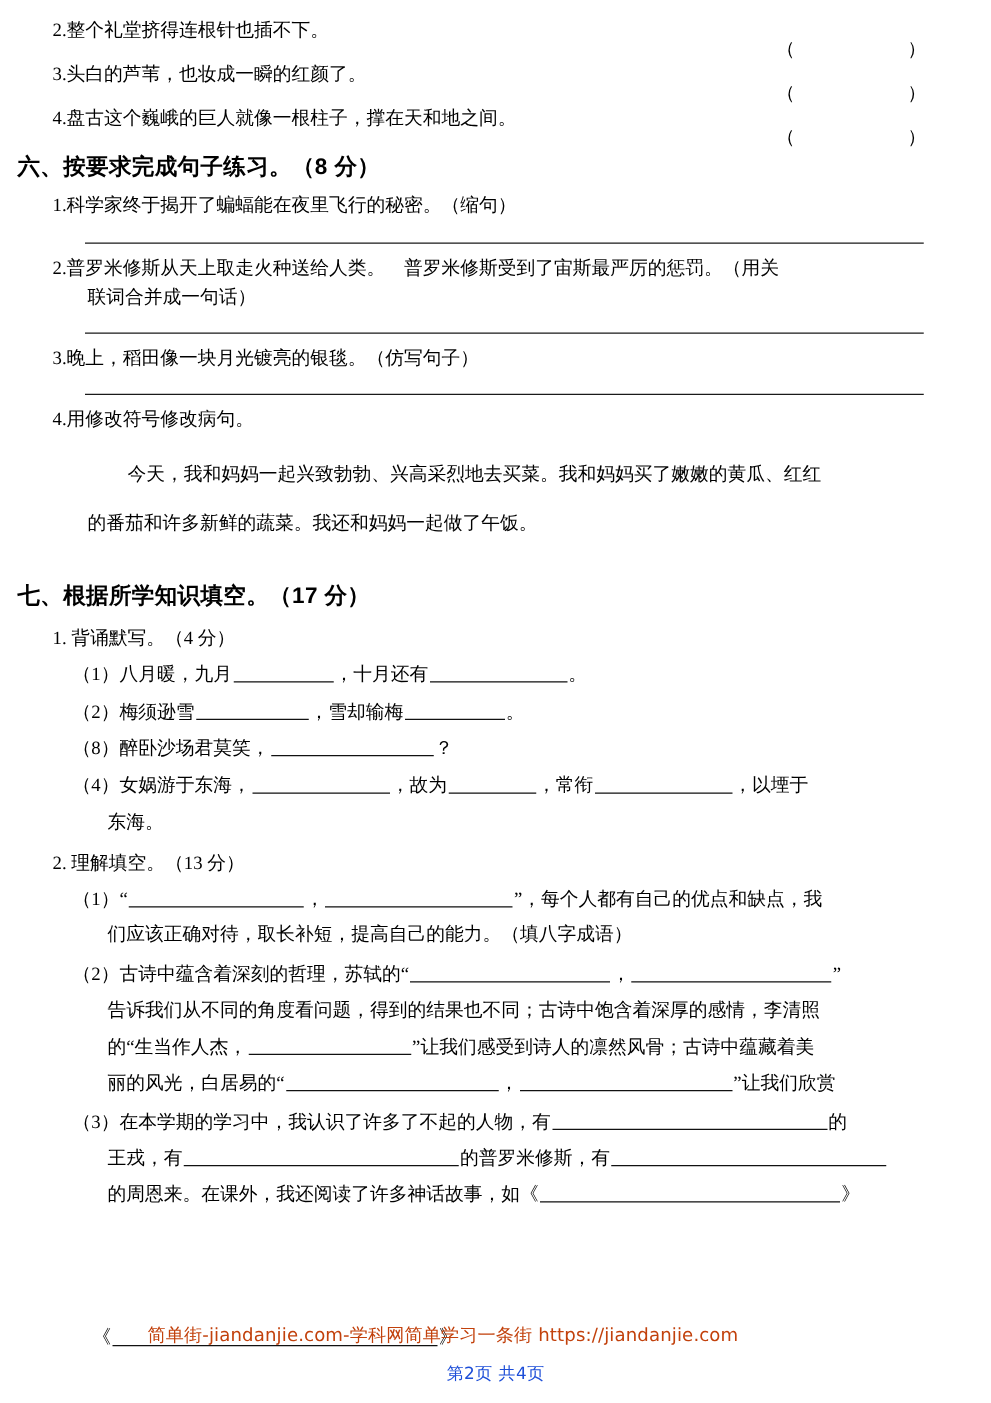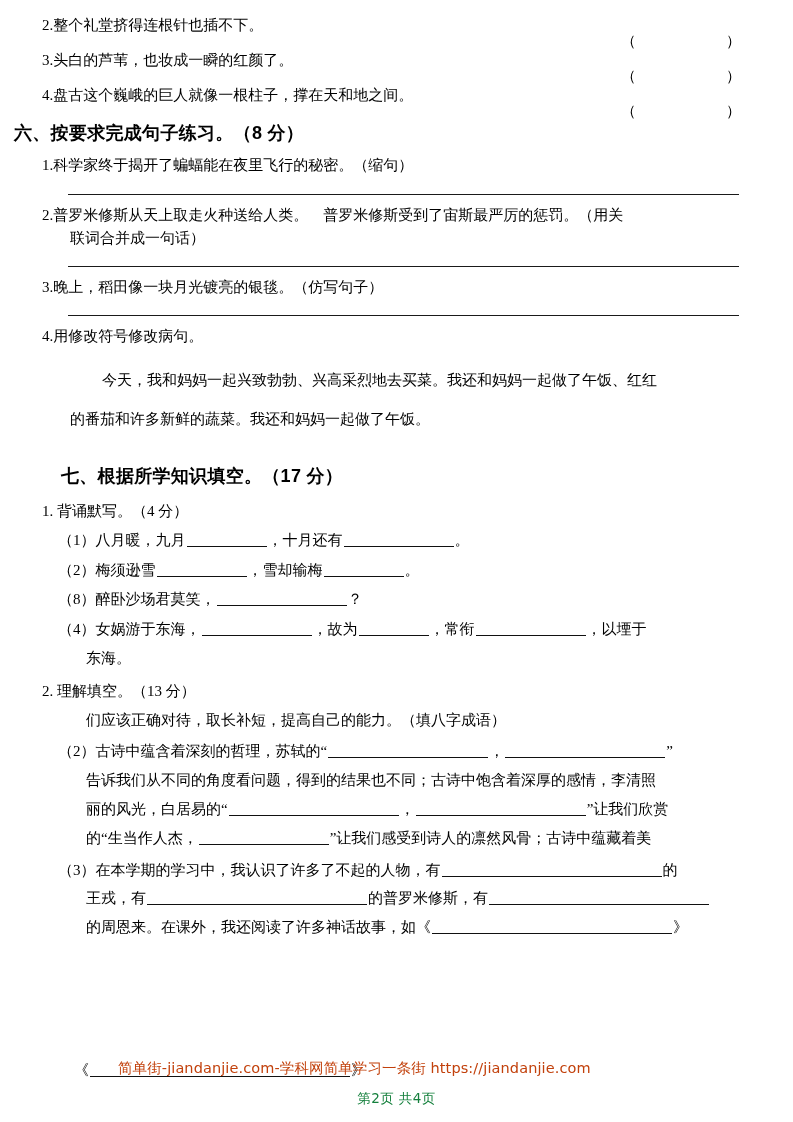--- a/index.html
+++ b/index.html
@@ -102,21 +102,21 @@
     white-space: nowrap;
     letter-spacing: .1px;
   }
   .pagenum {
     position: absolute;
     left: 0; right: 0;
     bottom: 14px;
     text-align: center;
     font-family: "DejaVu Sans", "Liberation Sans", sans-serif;
     font-size: 13.5px;
-    color: #15803d;
+    color: #1d4ed8;
     letter-spacing: .4px;
   }
   .lastline {
     position: absolute;
     left: 74px;
     bottom: 42px;
     font-size: 15px;
     white-space: nowrap;
   }
 </style>
@@ -173,24 +173,24 @@
 
   <div class="q lv1" style="margin-top:4px;">
     <span>3.</span><span>晚上，稻田像一块月光镀亮的银毯。（仿写句子）</span>
   </div>
   <div class="answer-rule" style="margin-top:16px;"></div>
 
   <div class="q lv1" style="margin-top:4px;">
     <span>4.</span><span>用修改符号修改病句。</span>
   </div>
 
-  <div class="q para-ind" style="margin-top:22px;">今天，我和妈妈一起兴致勃勃、兴高采烈地去买菜。我还和妈妈一起做了午饭、红红</div>
+  <div class="q para-ind" style="margin-top:22px;">今天，我和妈妈一起兴致勃勃、兴高采烈地去买菜。我和妈妈买了嫩嫩的黄瓜、红红</div>
   <div class="q lv1ind" style="margin-top:16px;">的番茄和许多新鲜的蔬菜。我还和妈妈一起做了午饭。</div>
 
-  <div class="sec-head" style="margin-top:32px;margin-left:47px;">七、根据所学知识填空。（17 分）</div>
+  <div class="sec-head" style="margin-top:32px;">七、根据所学知识填空。（17 分）</div>
 
   <div class="q lv1" style="margin-top:10px;">1. 背诵默写。（4 分）</div>
 
   <div class="q lv2" style="margin-top:6px;">
     <span>（1）八月暖，九月</span><span class="blank b80"></span><span>，十月还有</span><span class="blank b110"></span><span>。</span>
   </div>
 
   <div class="q lv2" style="margin-top:7px;">
     <span>（2）梅须逊雪</span><span class="blank b90"></span><span>，雪却输梅</span><span class="blank b80"></span><span>。</span>
   </div>
@@ -199,31 +199,34 @@
     <span>（8）醉卧沙场君莫笑，</span><span class="blank b130"></span><span>？</span>
   </div>
 
   <div class="q lv2" style="margin-top:7px;">
     <span>（4）女娲游于东海，</span><span class="blank b110"></span><span>，故为</span><span class="blank b70"></span><span>，常衔</span><span class="blank b110"></span><span>，以堙于</span>
   </div>
   <div class="q lv2ind" style="margin-top:6px;">东海。</div>
 
   <div class="q lv1" style="margin-top:10px;">2. 理解填空。（13 分）</div>
 
+  <div class="q lv2" style="margin-top:6px;">
+    <span>（1）“</span><span class="blank b140"></span><span>，</span><span class="blank b150"></span><span>”，每个人都有自己的优点和缺点，我</span>
+  </div>
   <div class="q lv2ind" style="margin-top:6px;">们应该正确对待，取长补短，提高自己的能力。（填八字成语）</div>
 
   <div class="q lv2" style="margin-top:9px;">
     <span>（2）古诗中蕴含着深刻的哲理，苏轼的“</span><span class="blank b160"></span><span>，</span><span class="blank b160"></span><span>”</span>
   </div>
   <div class="q lv2ind just" style="margin-top:6px;">告诉我们从不同的角度看问题，得到的结果也不同；古诗中饱含着深厚的感情，李清照</div>
   <div class="q lv2ind" style="margin-top:6px;">
+    <span>的“生当作人杰，</span><span class="blank b130"></span><span>”让我们感受到诗人的凛然风骨；古诗中蕴藏着美</span>
+  </div>
+  <div class="q lv2ind" style="margin-top:6px;">
     <span>丽的风光，白居易的“</span><span class="blank b170"></span><span>，</span><span class="blank b170"></span><span>”让我们欣赏</span>
-  </div>
-  <div class="q lv2ind" style="margin-top:6px;">
-    <span>的“生当作人杰，</span><span class="blank b130"></span><span>”让我们感受到诗人的凛然风骨；古诗中蕴藏着美</span>
   </div>
 
   <div class="q lv2" style="margin-top:9px;">
     <span>（3）在本学期的学习中，我认识了许多了不起的人物，有</span><span class="blank b220"></span><span>的</span>
   </div>
   <div class="q lv2ind" style="margin-top:6px;">
     <span>王戎，有</span><span class="blank b220"></span><span>的普罗米修斯，有</span><span class="blank b220"></span>
   </div>
   <div class="q lv2ind" style="margin-top:6px;">
     <span>的周恩来。在课外，我还阅读了许多神话故事，如《</span><span class="blank b240"></span><span>》</span>

